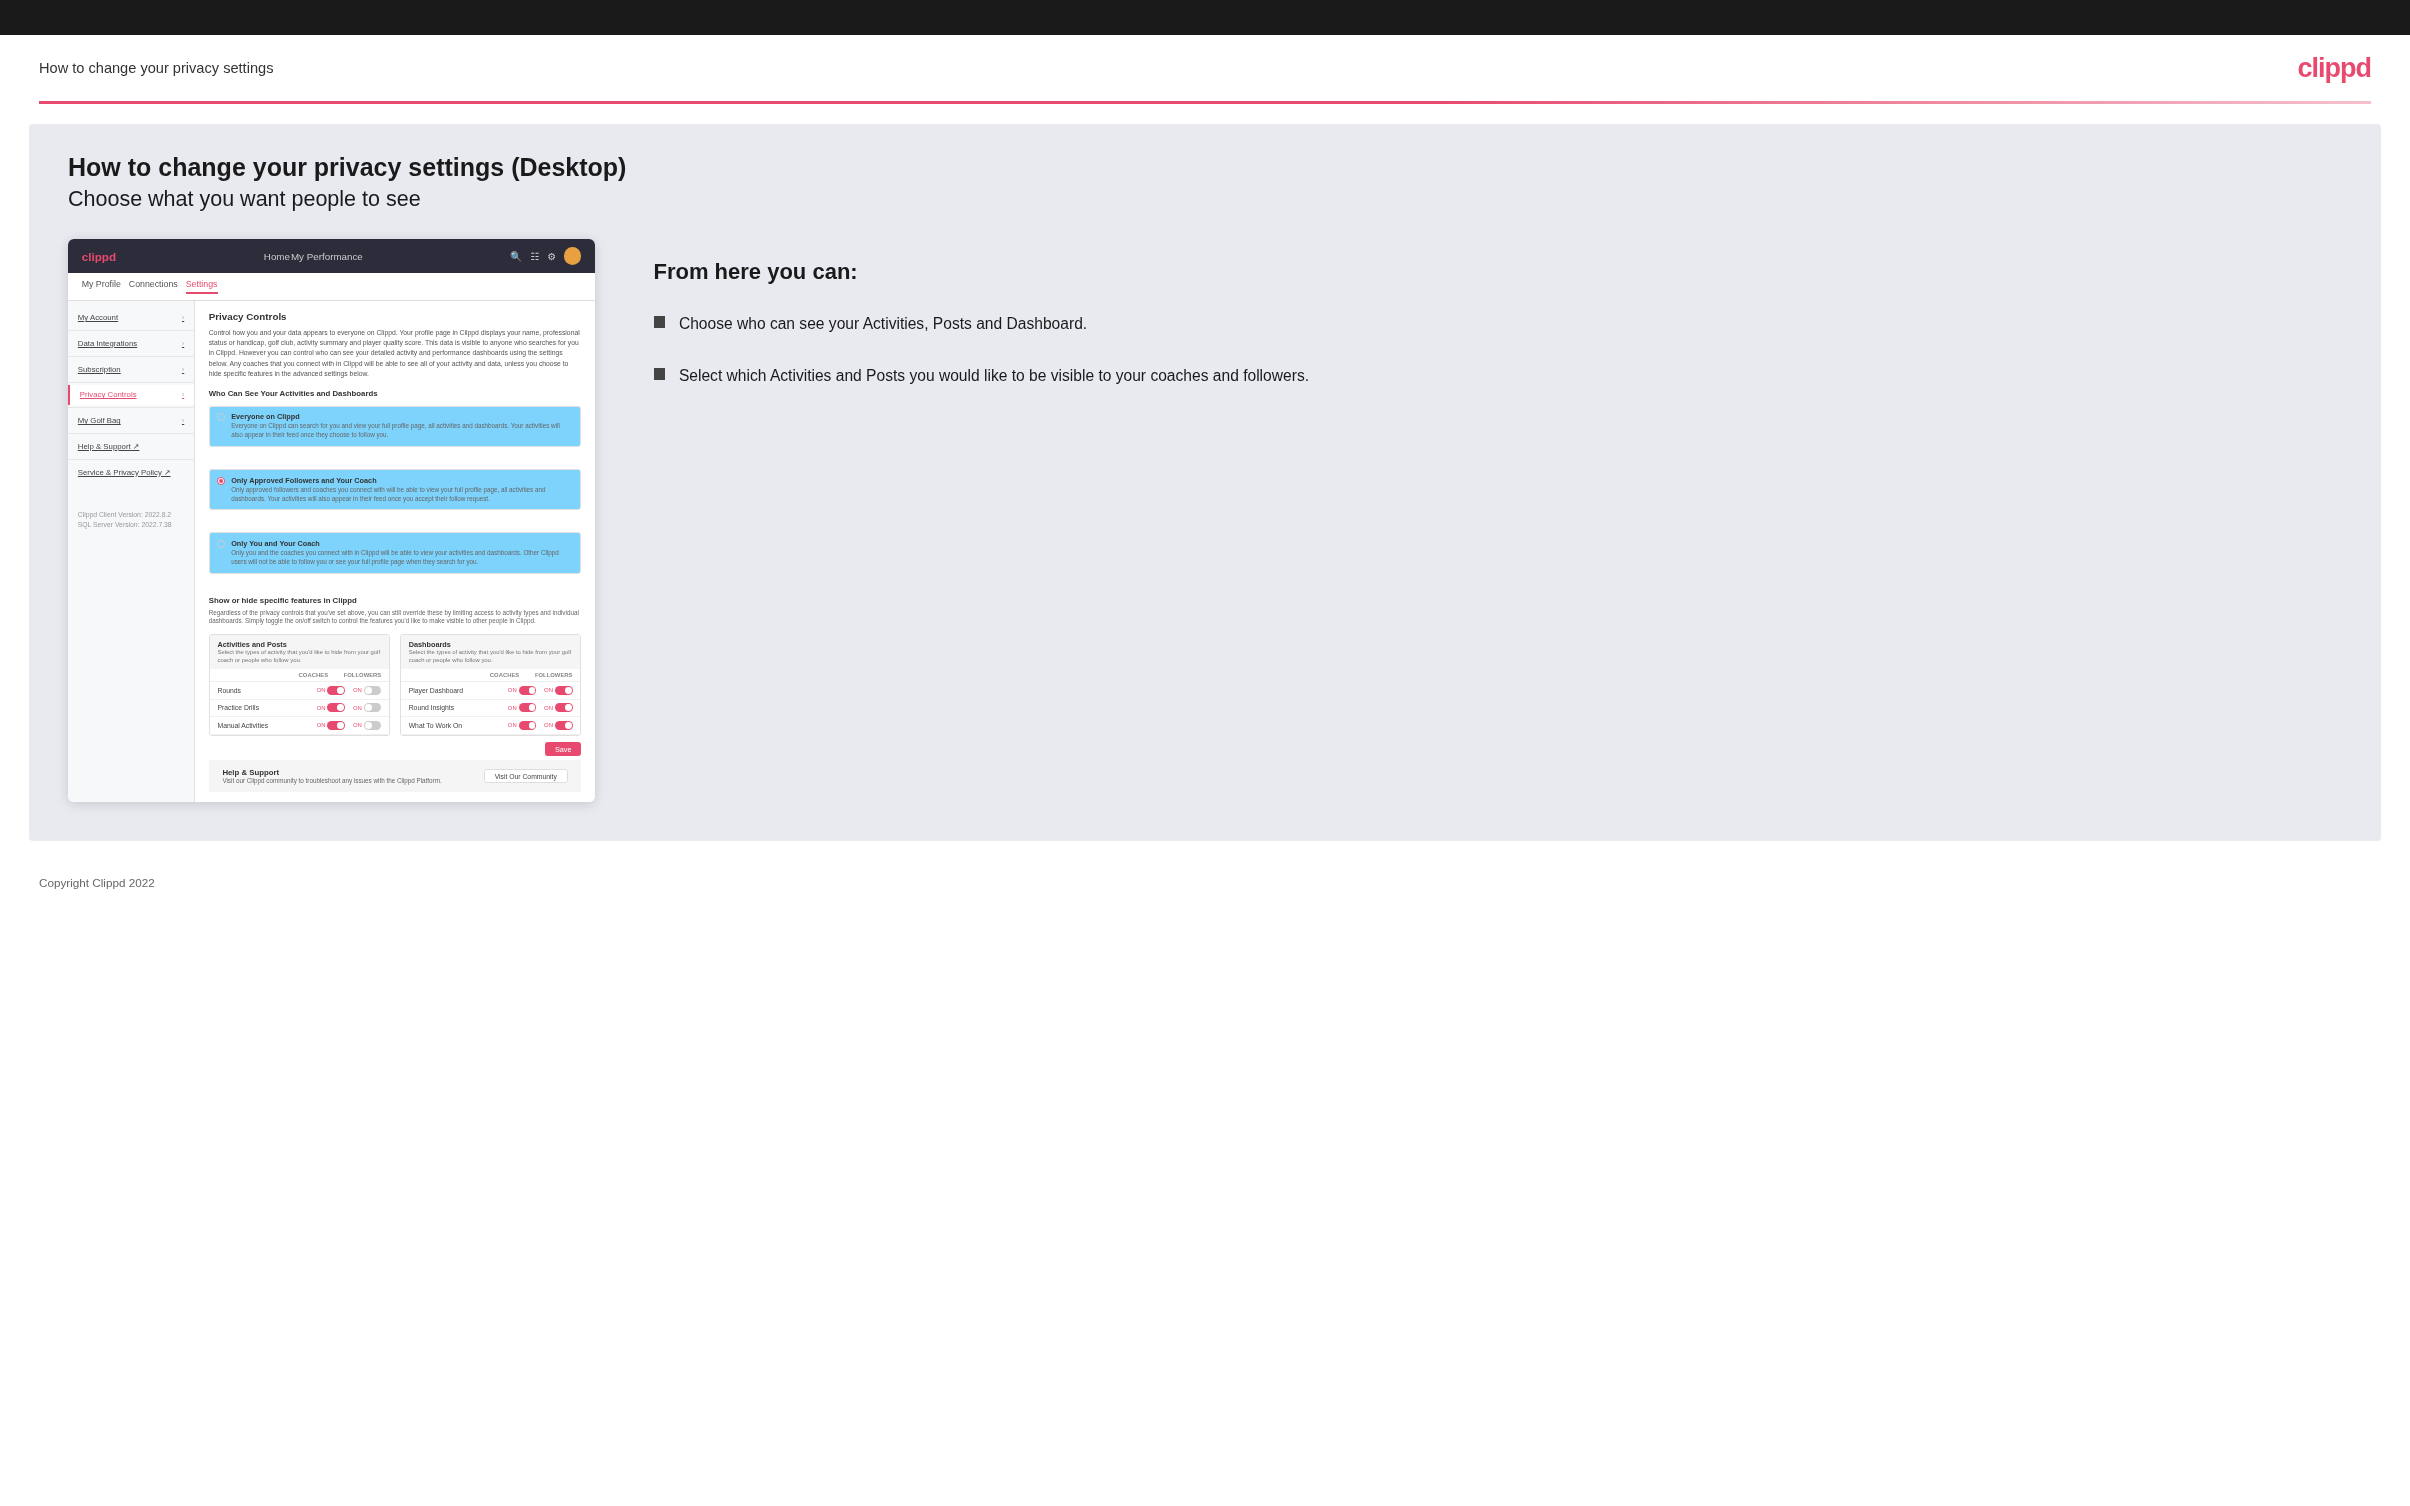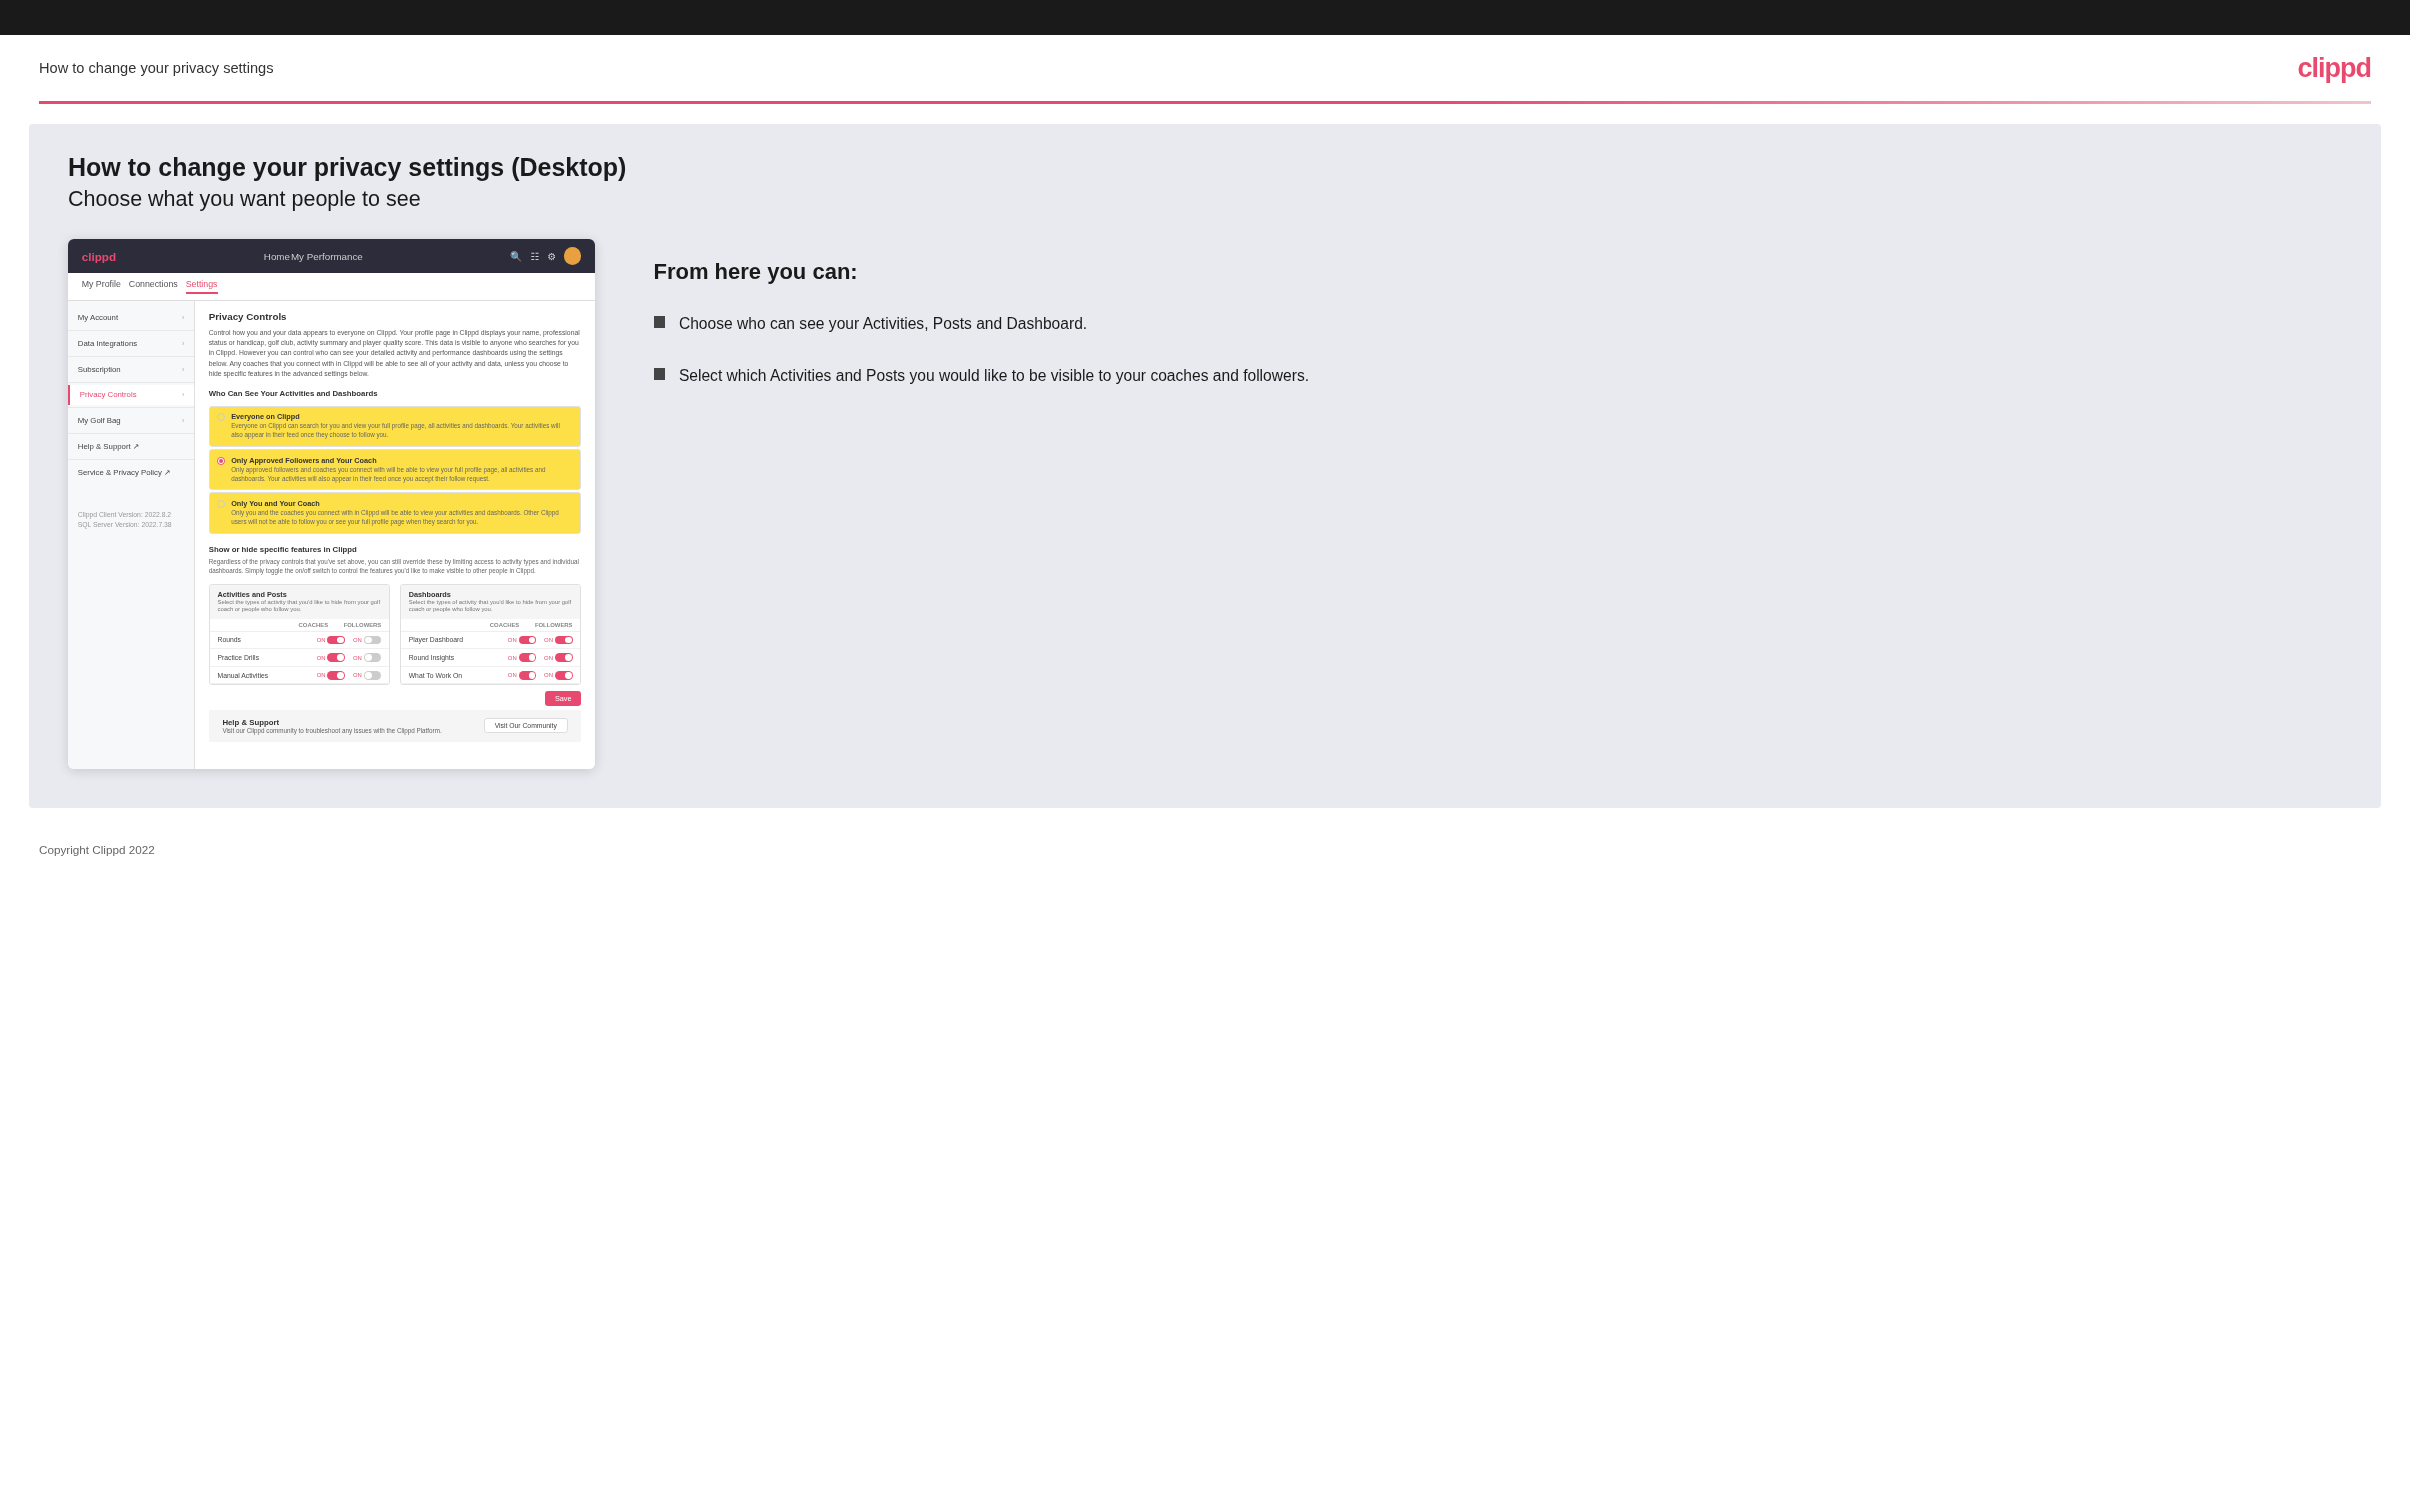--- a/index.html
+++ b/index.html
@@ -147,20 +147,21 @@
       border-right: 1px solid #e0e0e0;
     }
     .sidebar-item {
       padding: 5.9px 9.8px;
       font-size: 7.8px;
       color: #444;
       display: flex;
       align-items: center;
       justify-content: space-between;
       cursor: pointer;
+      text-decoration: underline;
     }
     .sidebar-item.active {
       background: #fff;
       color: #e84a6f;
       border-left: 2.9px solid #e84a6f;
     }
     .sidebar-item .chevron {
       color: #aaa;
       font-size: 6.8px;
     }
@@ -203,23 +204,23 @@
       font-weight: 600;
       color: #333;
       margin-bottom: 7.8px;
     }
 
     
     .radio-option {
       display: flex;
       align-items: flex-start;
       gap: 5.9px;
-      margin-bottom: 2px;
+      margin-bottom: 22px;
       padding: 5.9px 7.8px;
-      background: #fde047;
+      background: #7dd3fc;
       border: 1px solid #e0e0e0;
       border-radius: 2.9px;
     }
     .radio-dot {
       width: 7.8px;
       height: 7.8px;
       border-radius: 50%;
       border: 1.5px solid #ccc;
       flex-shrink: 0;
       margin-top: 1px;

